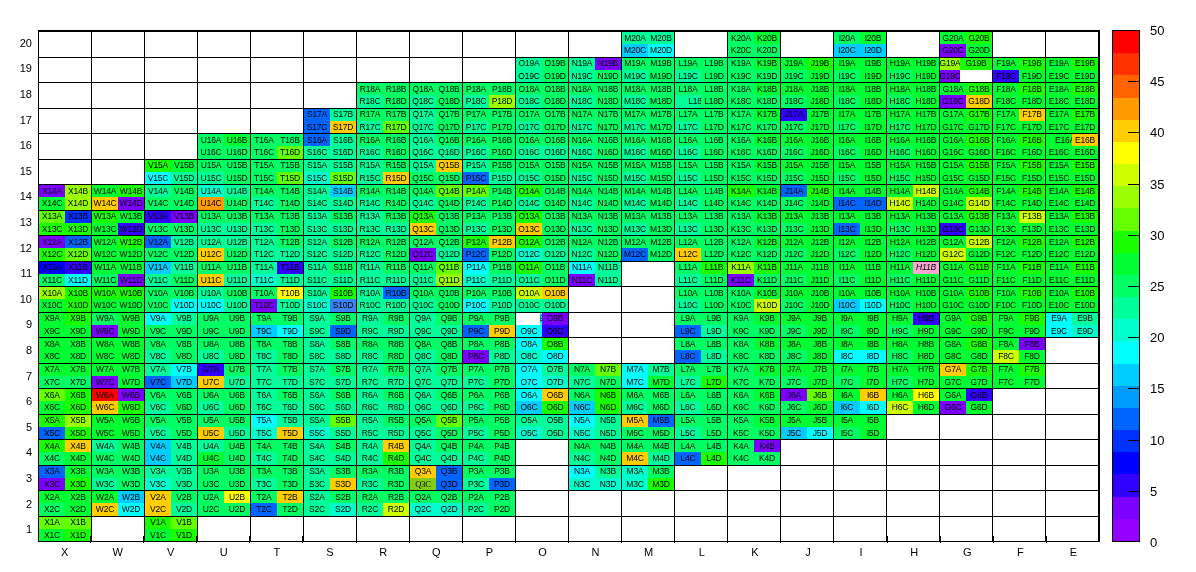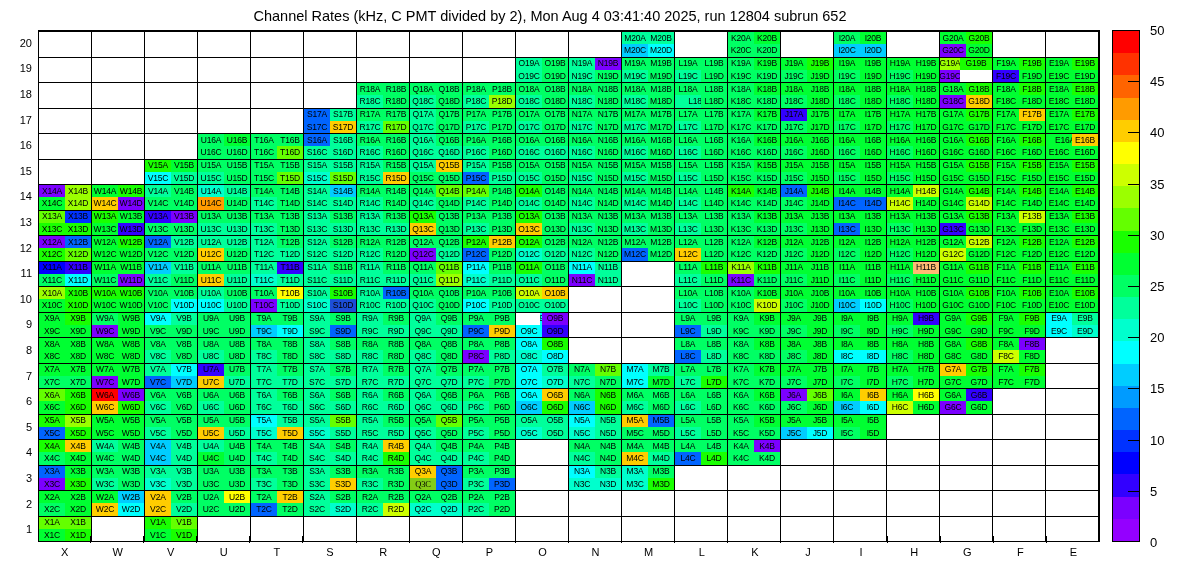--- a/index.html
+++ b/index.html
@@ -41,21 +41,20 @@
            border:1px solid #000;box-sizing:border-box;display:flex;flex-direction:column-reverse;}
   #palette div{flex:1 1 auto;}
   #palticks{position:absolute;left:1140px;top:30px;width:50px;height:512px;}
   #palticks .pl{position:absolute;left:10px;font-size:13px;color:#000;transform:translateY(-50%);}
   #palticks .pt{position:absolute;left:-12px;width:11px;height:1px;background:#000;}
 </style>
 </head>
 <body>
 
 <div id="root">
-  <div id="title">Channel Rates (kHz, C PMT divided by 2), Mon Aug  4 03:41:40 2025, run 12804 subrun 652</div>
 
   <div id="yaxis">
       <div style="top: 12.8px;">20</div>
       <div style="top: 38.4px;">19</div>
       <div style="top: 64px;">18</div>
       <div style="top: 89.6px;">17</div>
       <div style="top: 115.2px;">16</div>
       <div style="top: 140.8px;">15</div>
       <div style="top: 166.4px;">14</div>
       <div style="top: 192px;">13</div>
@@ -1366,21 +1365,21 @@
           <div class="sub">
             <div class="q" title="I11A = 27 kHz" style="background: rgb(0, 255, 50);">I11A</div>
             <div class="q" title="I11B = 28 kHz" style="background: rgb(0, 255, 50);">I11B</div>
             <div class="q" title="I11C = 26 kHz" style="background: rgb(0, 255, 100);">I11C</div>
             <div class="q" title="I11D = 27 kHz" style="background: rgb(0, 255, 50);">I11D</div>
           </div>
         </div>
         <div class="bigcell">
           <div class="sub">
             <div class="q" title="H11A = 27 kHz" style="background: rgb(0, 255, 50);">H11A</div>
-            <div class="q" title="H11B = 28 kHz" style="background: #fdba74;">H11B</div>
+            <div class="q" title="H11B = 28 kHz" style="background: #f9a8d4; font-style: italic;">H11B</div>
             <div class="q" title="H11C = 26 kHz" style="background: rgb(0, 255, 100);">H11C</div>
             <div class="q" title="H11D = 27 kHz" style="background: rgb(0, 255, 50);">H11D</div>
           </div>
         </div>
         <div class="bigcell">
           <div class="sub">
             <div class="q" title="G11A = 28 kHz" style="background: rgb(0, 255, 50);">G11A</div>
             <div class="q" title="G11B = 29 kHz" style="background: rgb(25, 255, 0);">G11B</div>
             <div class="q" title="G11C = 27 kHz" style="background: rgb(0, 255, 50);">G11C</div>
             <div class="q" title="G11D = 28 kHz" style="background: rgb(0, 255, 50);">G11D</div>
@@ -1440,21 +1439,21 @@
             <div class="q" title="T10B = 37 kHz" style="background: rgb(255, 255, 0);">T10B</div>
             <div class="q" title="T10C = 4 kHz" style="background: rgb(123, 0, 255);">T10C</div>
             <div class="q" title="T10D = 23 kHz" style="background: rgb(0, 255, 155);">T10D</div>
           </div>
         </div>
         <div class="bigcell">
           <div class="sub">
             <div class="q" title="S10A = 22 kHz" style="background: rgb(0, 255, 155);">S10A</div>
             <div class="q" title="S10B = 29 kHz" style="background: rgb(25, 255, 0);">S10B</div>
             <div class="q" title="S10C = 21 kHz" style="background: rgb(0, 255, 205);">S10C</div>
-            <div class="q" title="S10D = 22 kHz" style="background: #1d4ed8;">S10D</div>
+            <div class="q" title="S10D = 22 kHz" style="background: #3b82f6;">S10D</div>
           </div>
         </div>
         <div class="bigcell">
           <div class="sub">
             <div class="q" title="R10A = 23 kHz" style="background: rgb(0, 255, 155);">R10A</div>
             <div class="q" title="R10B = 11 kHz" style="background: rgb(0, 100, 255);">R10B</div>
             <div class="q" title="R10C = 22 kHz" style="background: rgb(0, 255, 155);">R10C</div>
             <div class="q" title="R10D = 23 kHz" style="background: rgb(0, 255, 155);">R10D</div>
           </div>
         </div>

